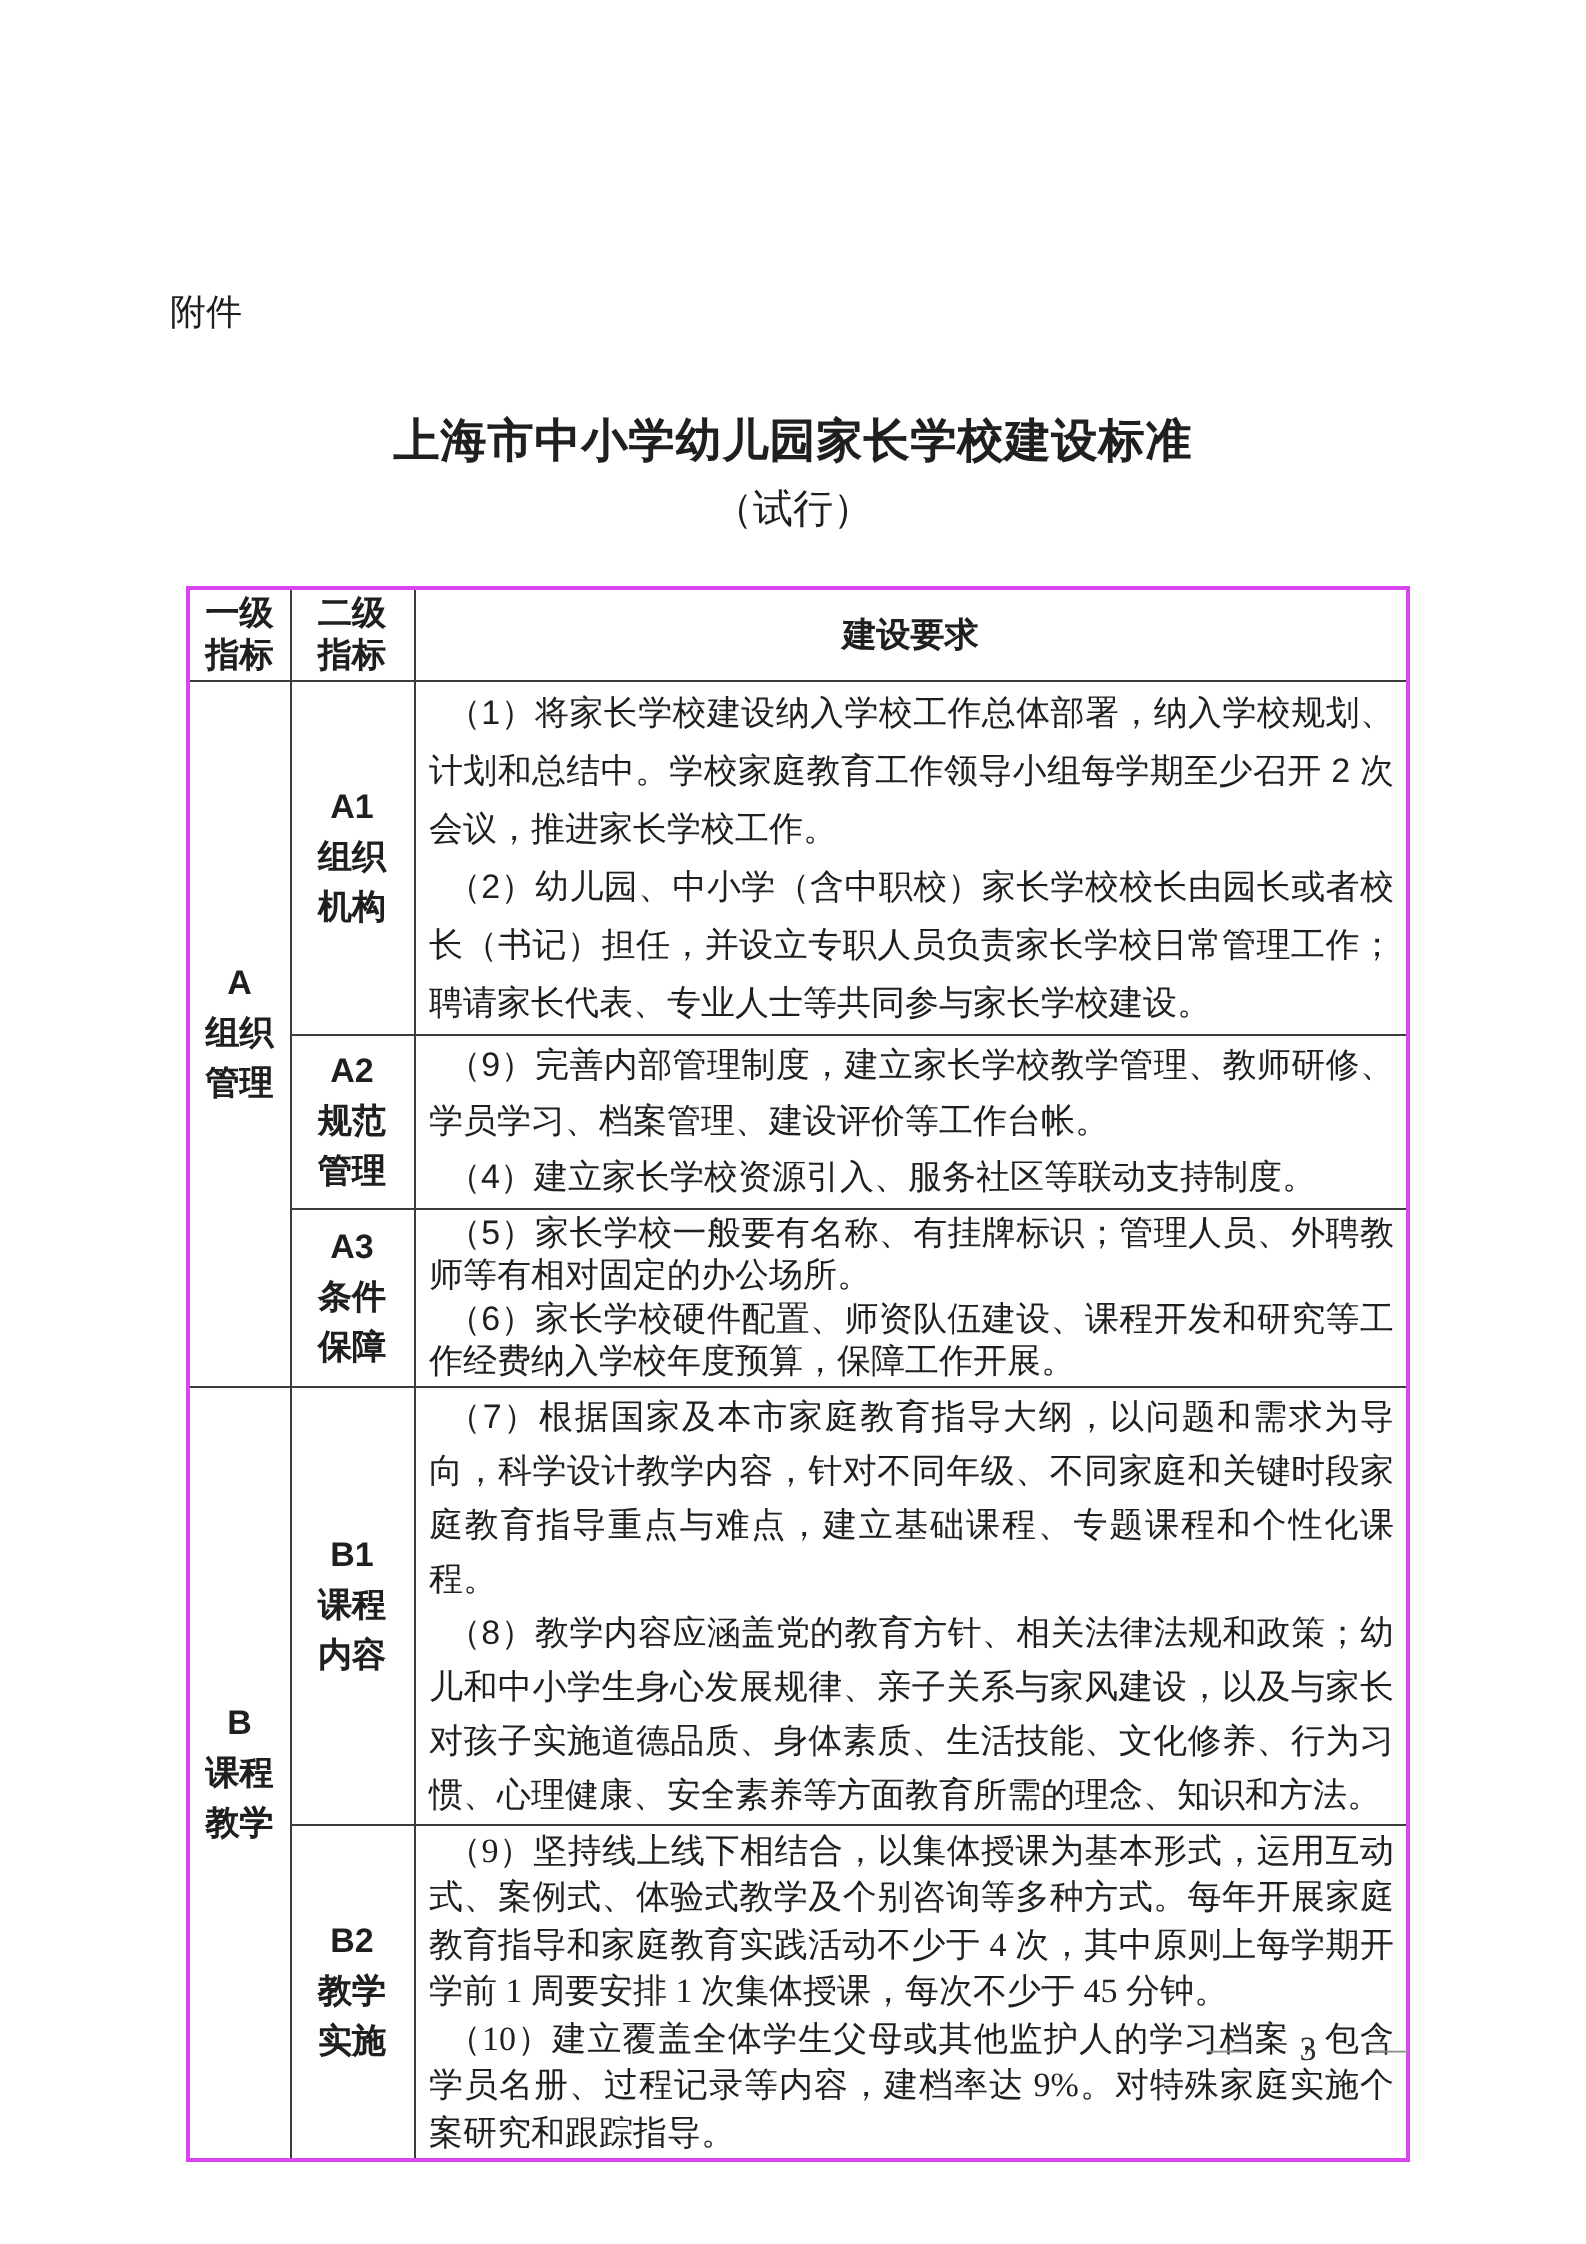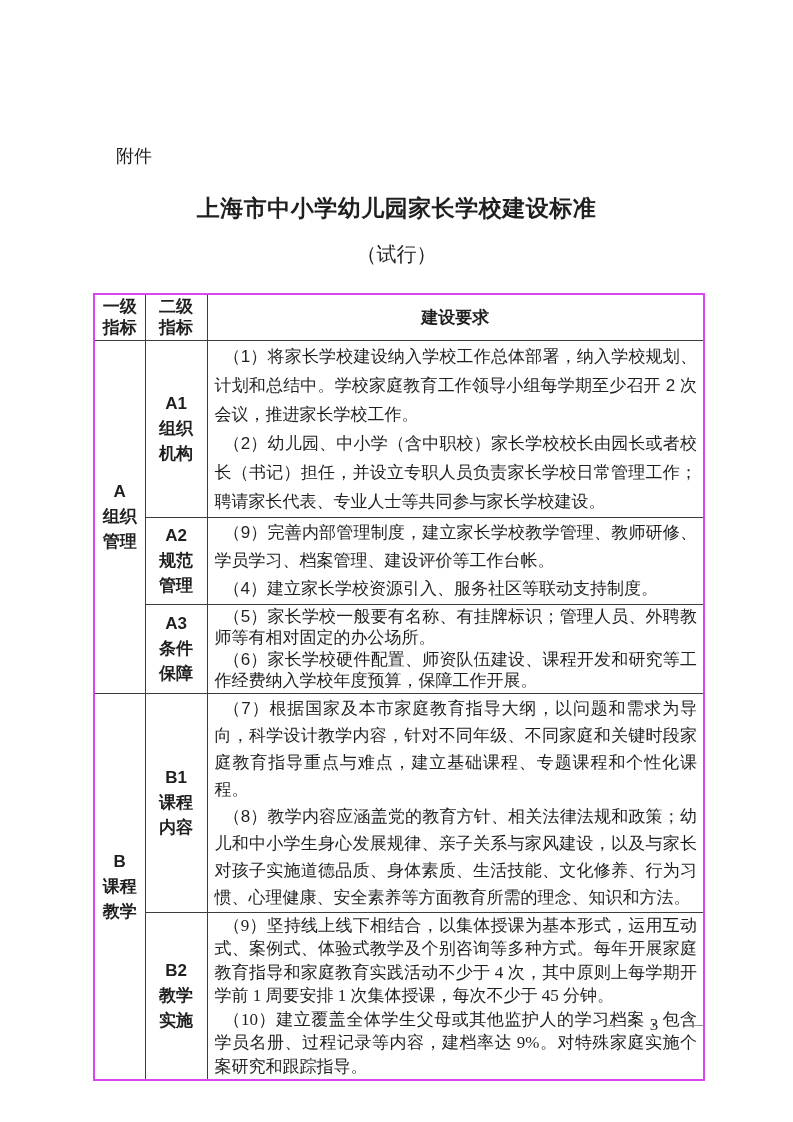--- a/index.html
+++ b/index.html
@@ -2,22 +2,22 @@
 <html><head>
 <meta charset="utf-8">
 <style>
   html,body { margin:0; padding:0; background:#e9e9e9; }
   .page {
     position:relative; width:793px; height:1122px; margin:0 auto;
     background:#ffffff; overflow:hidden;
     font-family:"Liberation Sans","DejaVu Sans",sans-serif;
     color:#1f1f1f;
   }
-  .attachment { position:absolute; left:116px; top:145px; font-size:18px; line-height:22px; }
-  .doc-title  { position:absolute; left:0; right:0; top:193px; margin:0; text-align:center;
+  .attachment { position:absolute; left:85px; top:145px; font-size:18px; line-height:22px; }
+  .doc-title  { position:absolute; left:0; right:0; top:193px; margin:12px; text-align:center;
                 font-size:23px; font-weight:700; letter-spacing:0.5px; }
   .doc-subtitle { position:absolute; left:0; right:0; top:241px; margin:0; text-align:center;
                 font-size:20px; font-weight:400; }
 
   table.standards {
     position:absolute; left:93px; top:293px; width:610px;
     border-collapse:collapse; table-layout:fixed;
     border:2px solid #d946ef;
   }
   .standards th, .standards td { border:1px solid #3c3c3c; padding:0; }

